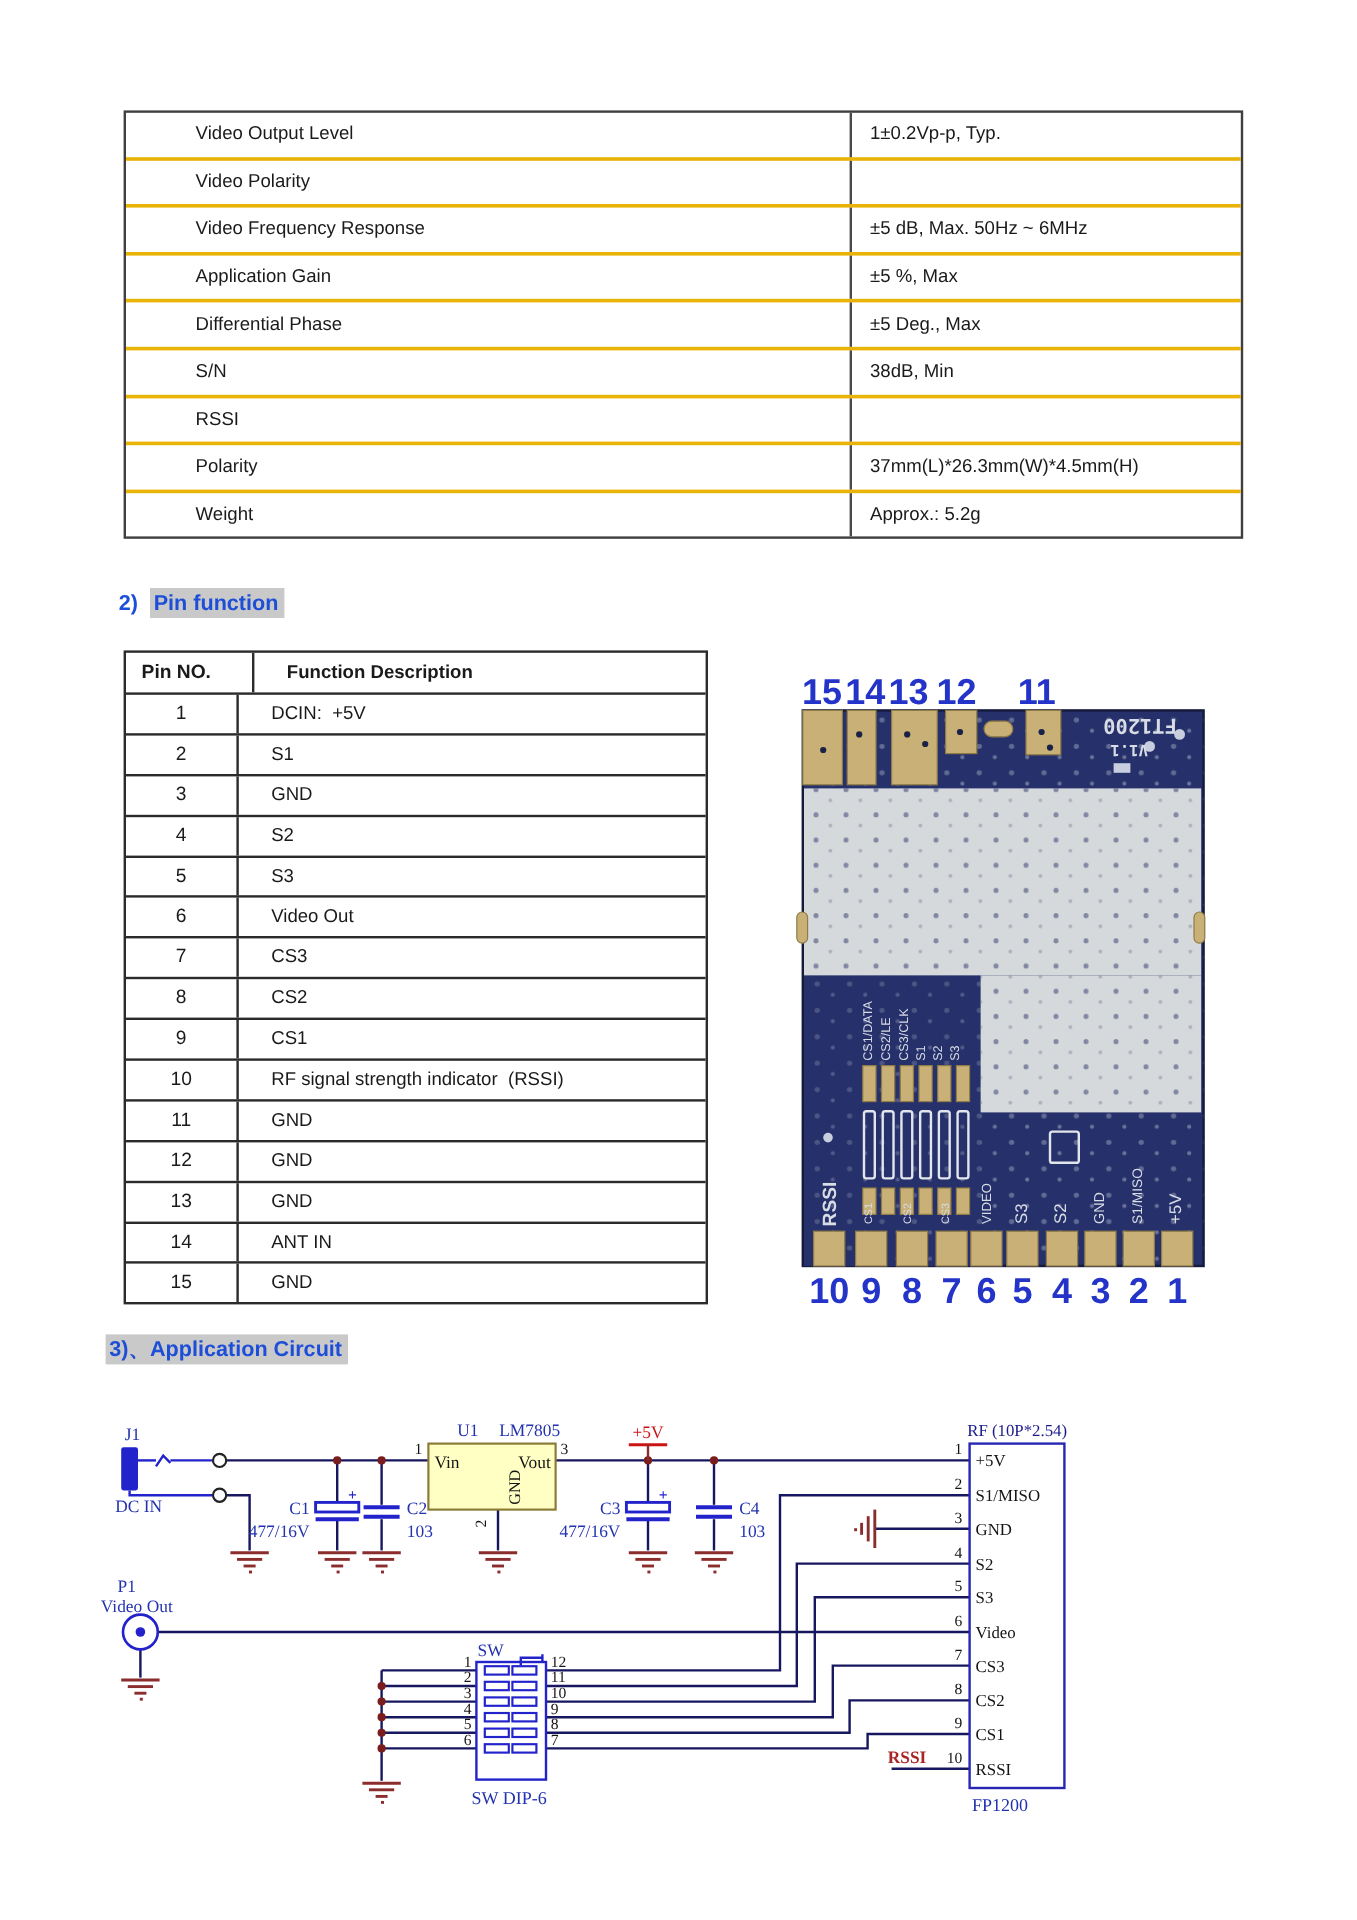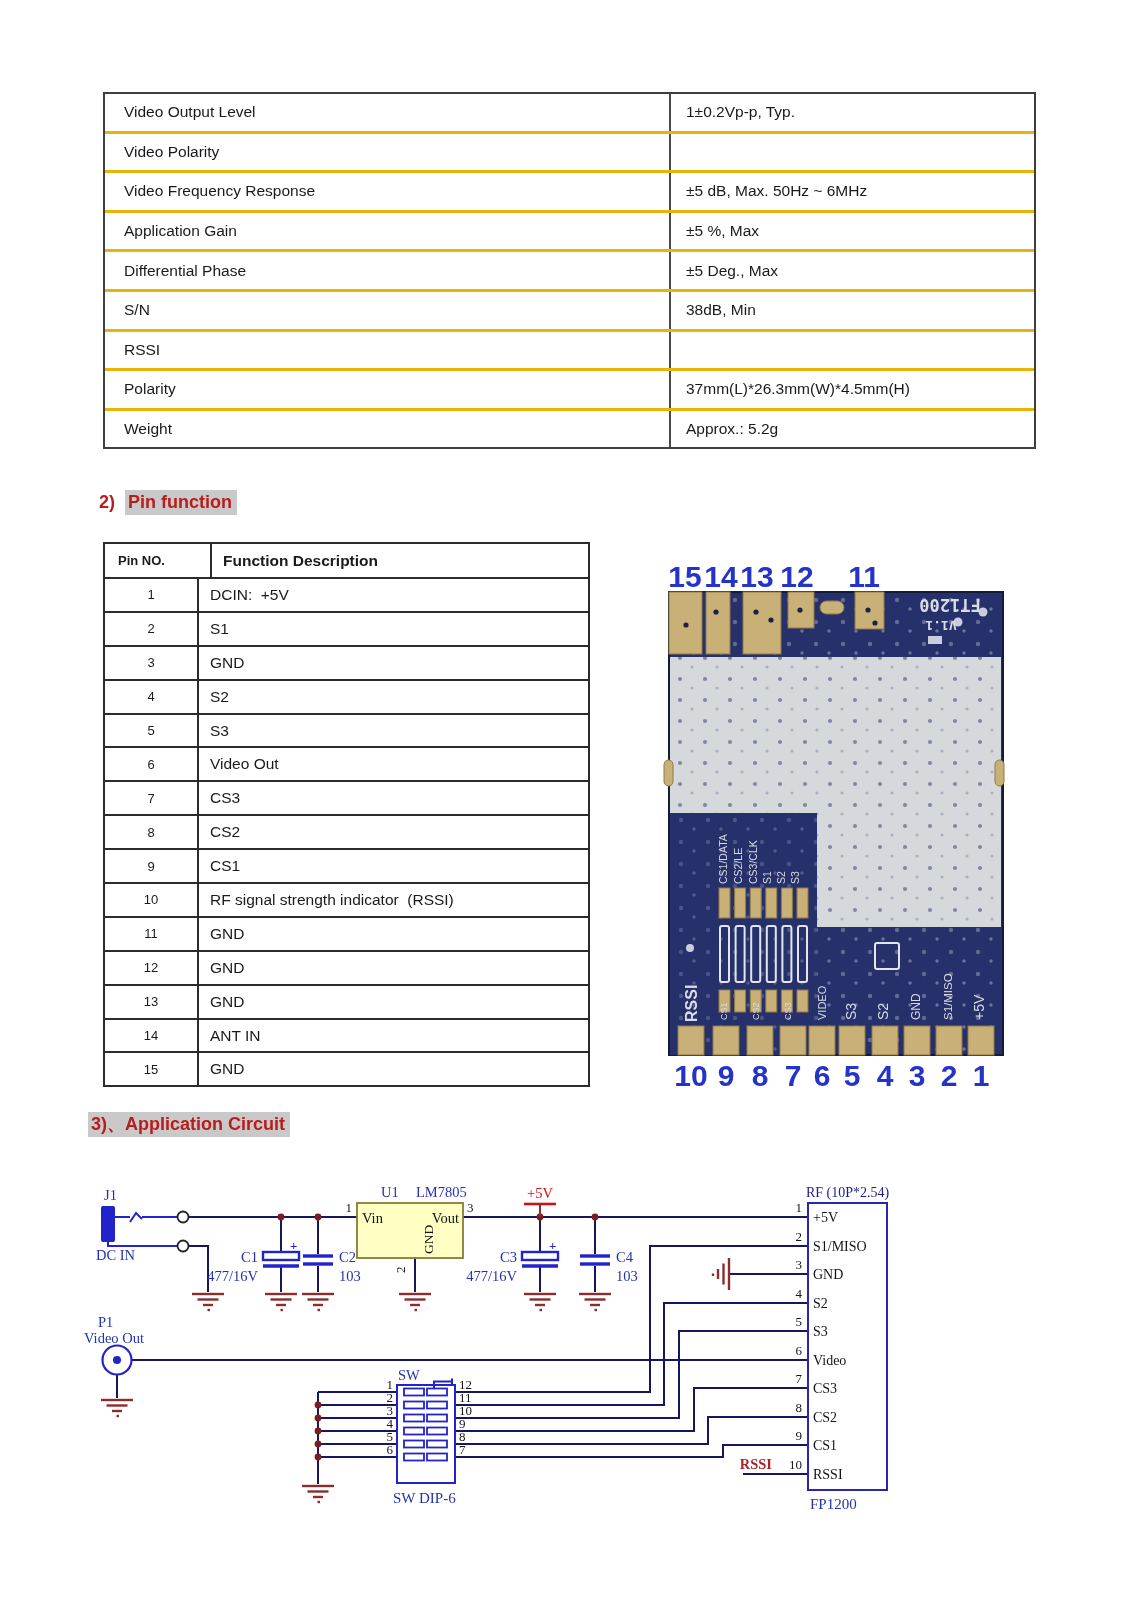--- a/index.html
+++ b/index.html
@@ -3,34 +3,34 @@
 <meta charset="utf-8">
 <style>
   html,body{margin:0;padding:0;background:#ffffff;}
   body{width:1131px;height:1600px;position:relative;font-family:"Liberation Sans",sans-serif;color:#1a1a1a;overflow:hidden;}
   .abs{position:absolute;}
 
   
   #spec-table{left:103px;top:92px;width:929px;border:2px solid #3f3f3f;}
   .srow{display:flex;height:36.6px;border-top:3px solid #eab308;}
   .srow:first-child{border-top:none;}
-  .scell-l{width:545px;border-right:2px solid #4a4a4a;display:flex;align-items:center;padding-left:19px;font-size:15.5px;white-space:pre-wrap;}
+  .scell-l{width:545px;border-right:2px solid #4a4a4a;display:flex;align-items:center;padding-left:19px;font-size:15.5px;white-space:pre-wrap;margin-left:39px;}
   .scell-r{flex:1;display:flex;align-items:center;padding-left:15px;font-size:15.5px;white-space:pre-wrap;}
 
   
-  .heading{font-size:18px;font-weight:bold;color:#b91c1c;}
+  .heading{font-size:18px;font-weight:bold;color:#1d4ed8;}
   .hl{background:#c9c9c9;padding:2px 5px 3px 3px;}
 
   
   #pin-table{left:103px;top:542px;width:483px;border:2px solid #2b2b2b;}
   .prow{display:flex;height:31.9px;border-top:2px solid #2b2b2b;}
   .prow.hdr{border-top:none;height:33px;font-weight:bold;font-size:16px;}
-  .pcol1{width:92px;border-right:2px solid #2b2b2b;display:flex;align-items:center;justify-content:center;font-size:13px;}
+  .pcol1{width:92px;border-right:2px solid #2b2b2b;display:flex;align-items:center;justify-content:center;font-size:16px;}
   .prow.hdr .pcol1{justify-content:flex-start;padding-left:13px;}
-  .pcol2{flex:1;display:flex;align-items:center;padding-left:11px;font-size:15.5px;white-space:pre-wrap;}
+  .pcol2{flex:1;display:flex;align-items:center;padding-left:27px;font-size:15.5px;white-space:pre-wrap;}
 
   svg{position:absolute;overflow:visible;}
   svg text{user-select:none;}
 </style>
 </head>
 <body>
 
 <div id="spec-table" class="abs">
   <div class="srow">
       <div class="scell-l">Video Output Level</div>

